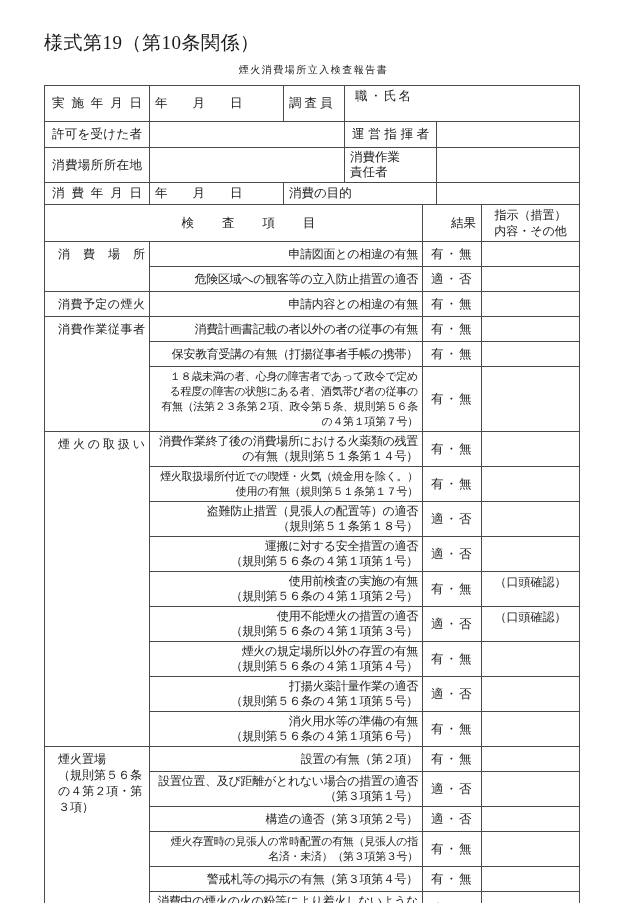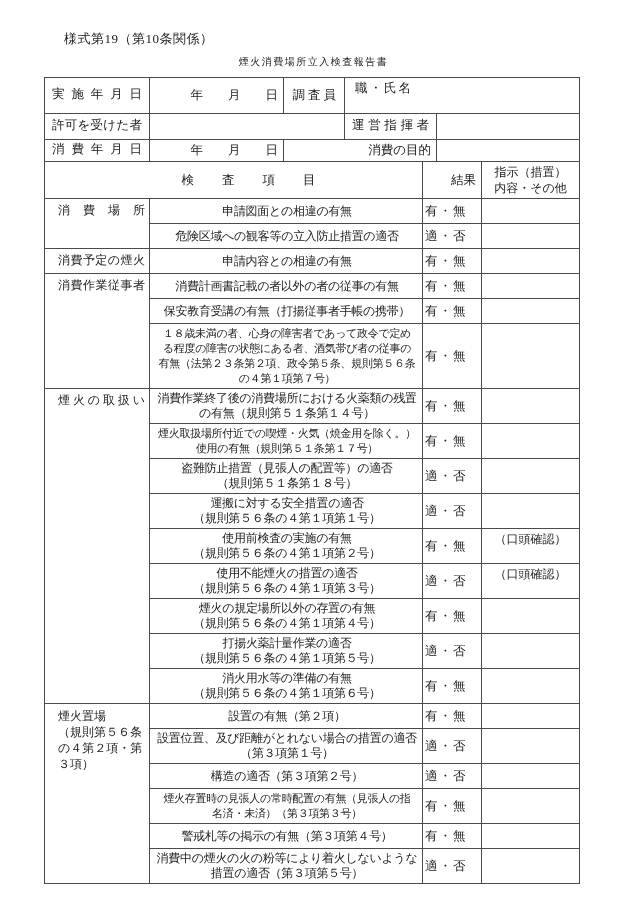--- a/index.html
+++ b/index.html
@@ -2,45 +2,45 @@
 <html lang="ja"><head>
 <meta charset="utf-8">
 <style>
   html,body{margin:0;padding:0;background:#ffffff;}
   body{
     width:630px;height:903px;overflow:hidden;
     font-family:"Liberation Serif","DejaVu Serif",serif;
     color:#1b1b1b;
   }
   .page{padding:30px 47px 0 44px;}
-  .form-code{font-size:13px;letter-spacing:0.5px;margin-left:20px;}
+  .form-code{font-size:19px;letter-spacing:0.5px;}
   .doc-title{text-align:center;font-size:10px;letter-spacing:1.5px;margin:7px 0 8px 0;}
   table{border-collapse:collapse;table-layout:fixed;width:535px;}
   td,th{
     border:1px solid #4a4a4a;font-weight:normal;font-size:12.5px;
     padding:2px 5px;vertical-align:middle;overflow:hidden;line-height:15px;
   }
   .t-main{margin-top:-1px;}
   
   .r36{height:36px}.r26{height:26px}.r32{height:32px}.r22{height:22px}
   .r34{height:34px}.r25{height:25px}.r33{height:33px}.r64{height:64px}
   
   .lab{padding:2px 7px;}
-  .jus{text-align:justify;text-align-last:justify;font-family:Liberation Mono, monospace;}
-  .center{text-align:right;}
+  .jus{text-align:justify;text-align-last:justify;}
+  .center{text-align:left;}
   .pre{white-space:pre-line;}
   .pn{vertical-align:top;padding:3px 10px;letter-spacing:2px;}
   .ls3{letter-spacing:3px;}
   .cat{vertical-align:top;padding:4px 4px 4px 13px;white-space:pre-line;font-size:12px;line-height:16px;}
   .item{
-    white-space:pre-line;text-align:center;vertical-align:middle;
+    white-space:pre-line;text-align:right;vertical-align:middle;
     font-size:12px;letter-spacing:-0.3px;padding:2px 4px 2px 6px;
   }
   .fs11{font-size:11px;}
-  .res{letter-spacing:1.5px;white-space:nowrap;padding:2px 2px;}
+  .res{text-align:center;letter-spacing:1.5px;white-space:nowrap;padding:2px 2px;}
   .note{vertical-align:top;text-align:center;font-size:12px;padding:3px 6px;white-space:nowrap;}
   .hitems{text-align:center;letter-spacing:1px;padding-left:36px;}
   .hres{text-align:right;}
   .hinst{text-align:center;font-size:12px;line-height:16px;margin-top:36px;}
 </style>
 </head>
 <body>
 
 <div class="page">
 
@@ -61,20 +61,27 @@
         <td class="center">年　　月　　日</td>
         <td class="center ls3">調査員</td>
         <td class="pn" colspan="2">職・氏名</td>
       </tr>
       <tr class="r26">
         <td class="lab jus">許可を受けた者</td>
         <td colspan="2"></td>
         <td class="center jus lab">運営指揮者</td>
         <td></td>
       </tr>
+      <tr class="r32">
+        <td class="lab jus">消費場所所在地</td>
+        <td colspan="2"></td>
+        <td class="center pre">消費作業
+責任者</td>
+        <td></td>
+      </tr>
       <tr class="r22">
         <td class="lab jus">消費年月日</td>
         <td class="center">年　　月　　日</td>
         <td class="center" colspan="2">消費の目的</td>
         <td></td>
       </tr>
     </tbody>
   </table>
 
   <table class="t-main">

